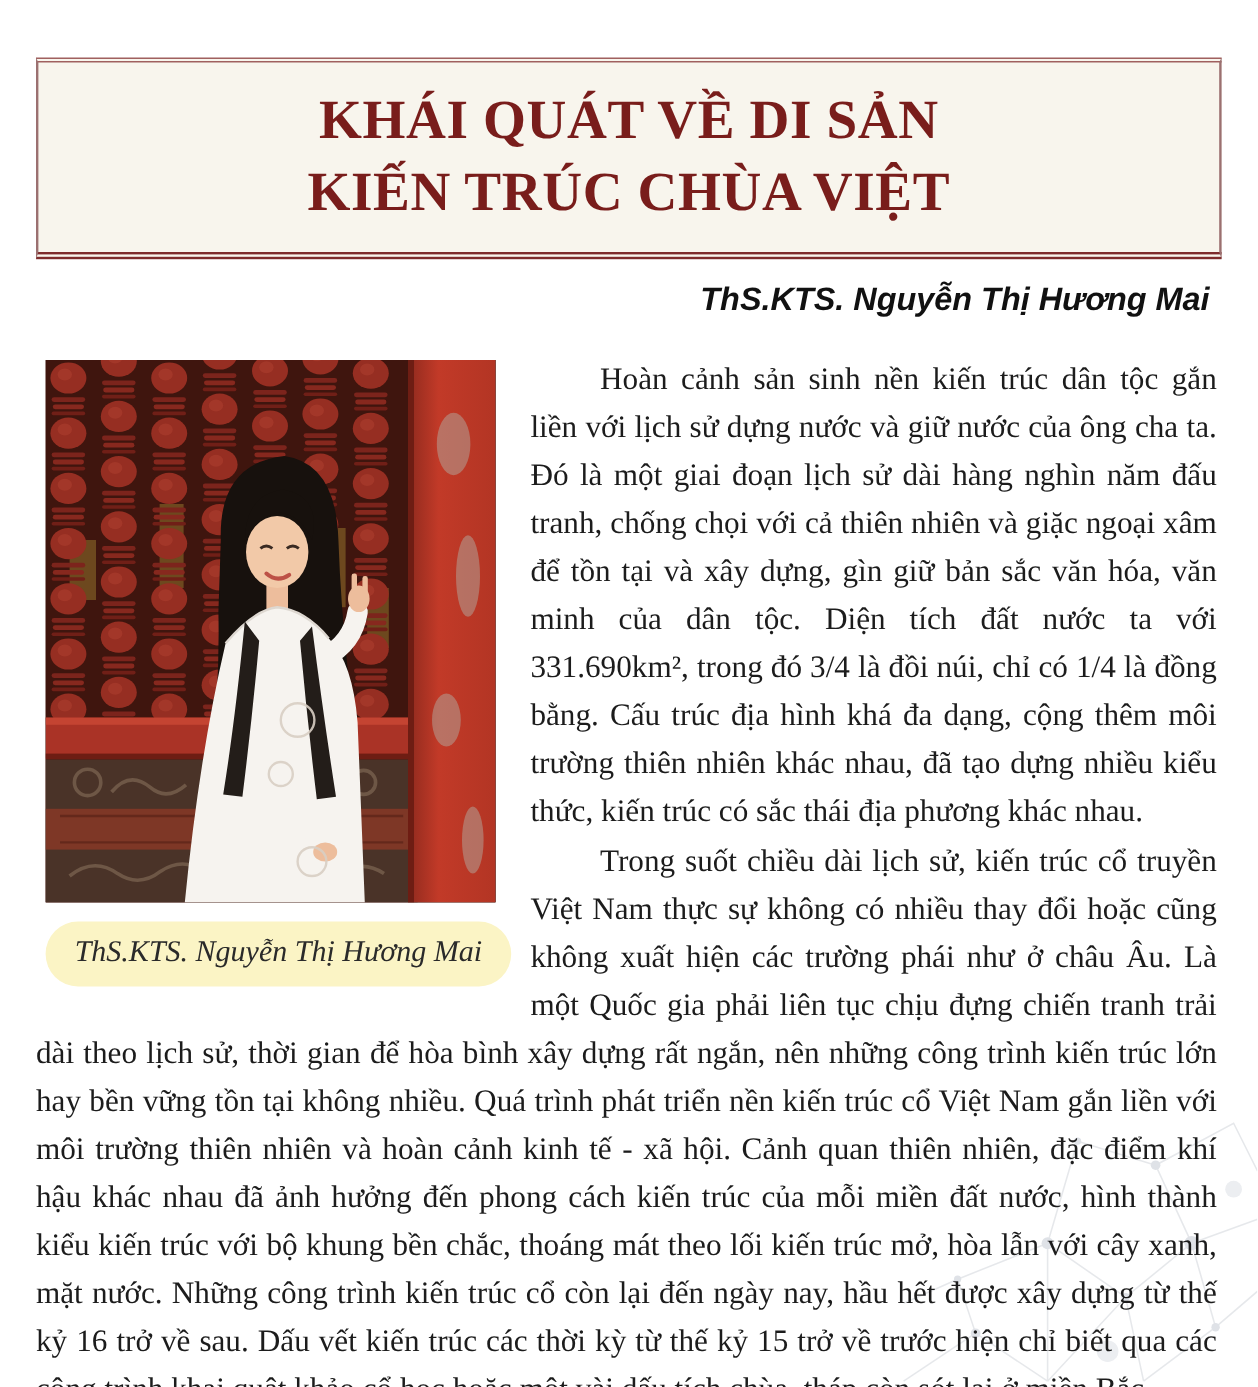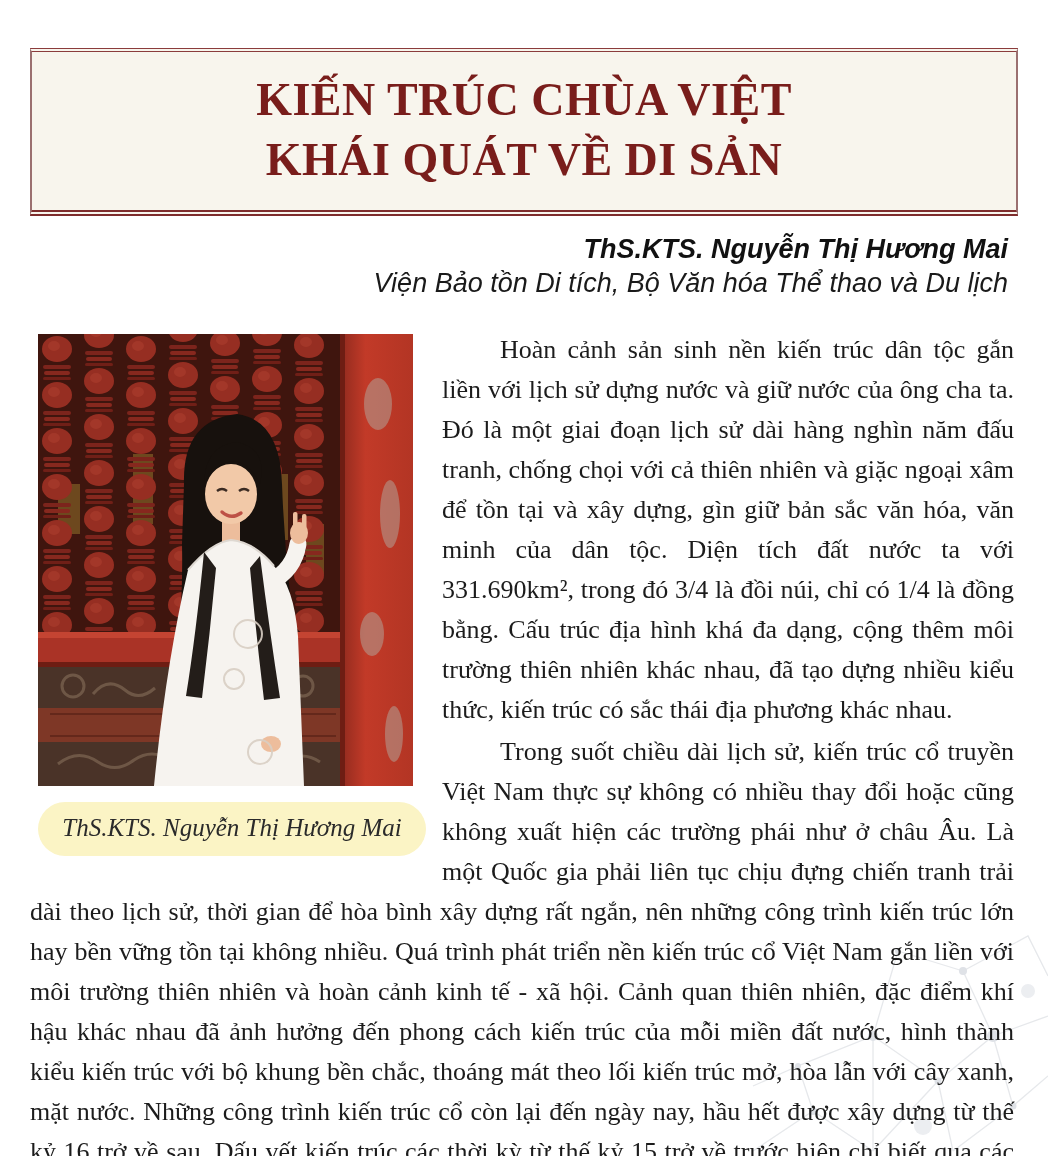--- a/index.html
+++ b/index.html
@@ -94,27 +94,26 @@
       <circle cx="225" cy="55" r="4"></circle>
       <circle cx="60" cy="150" r="3"></circle>
       <circle cx="275" cy="190" r="3.5"></circle>
       <circle cx="160" cy="35" r="3"></circle>
     </g>
     <circle cx="185" cy="210" r="9" fill="#eceef1"></circle>
     <circle cx="290" cy="75" r="7" fill="#eceef1"></circle>
   </svg>
 
   <header class="title-box">
+    <div class="title-line">KHÁI QUÁT VỀ DI SẢN</div>
     <div class="title-line">KIẾN TRÚC CHÙA VIỆT</div>
-    <div class="title-line">KHÁI QUÁT VỀ DI SẢN</div>
   </header>
 
   <div class="byline">
     <div class="author">ThS.KTS. Nguyễn Thị Hương Mai</div>
-    <div class="affiliation">Viện Bảo tồn Di tích, Bộ Văn hóa Thể thao và Du lịch</div>
   </div>
 
   <main class="article">
 
     <figure class="photo-figure" style="margin-left:8px;">
       <svg class="photo-svg" viewBox="0 0 375 452" preserveAspectRatio="none">
         <defs>
           <g id="bead">
             <ellipse cx="15" cy="15" rx="15" ry="13" fill="#962e22"></ellipse>
             <ellipse cx="12" cy="12" rx="6" ry="5" fill="#a83c2c" opacity="0.7"></ellipse>

